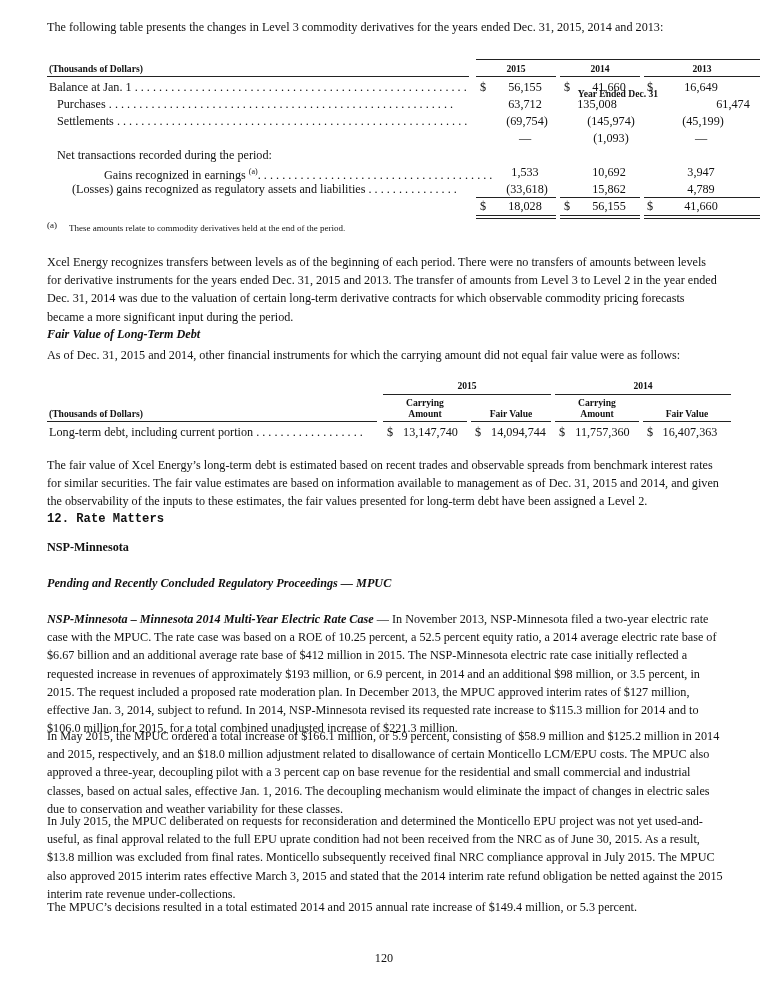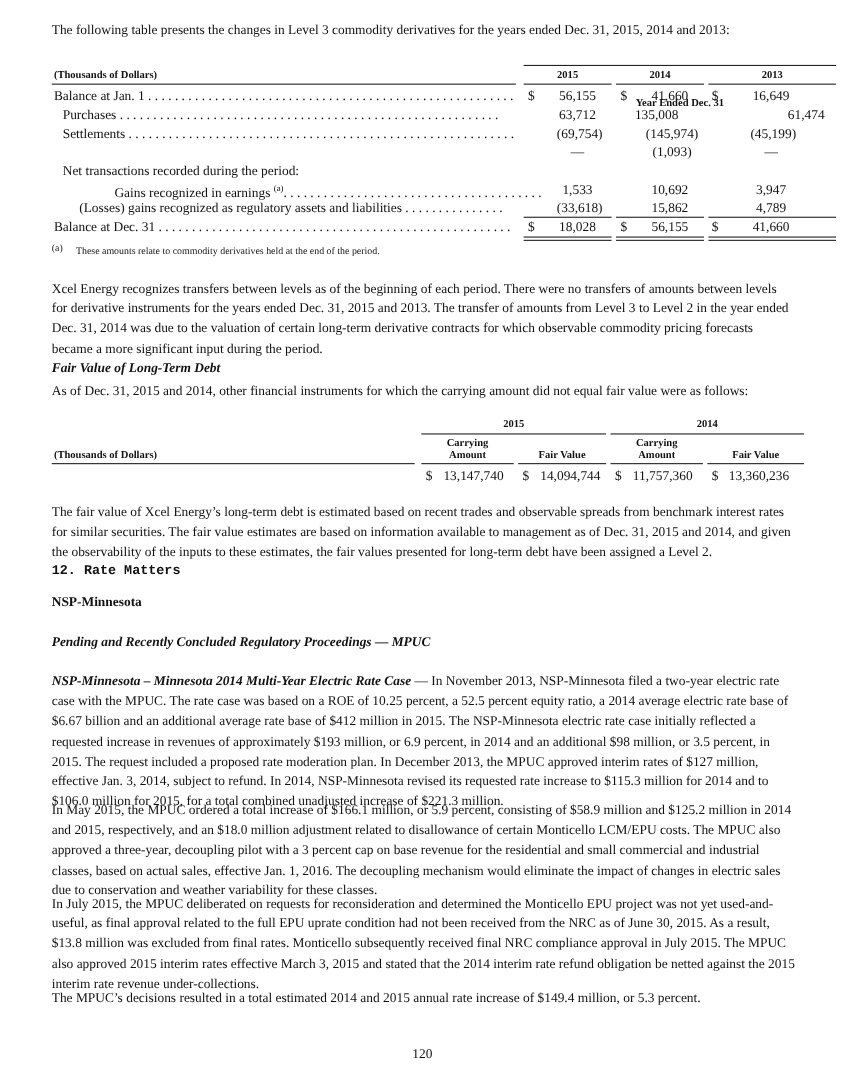--- a/index.html
+++ b/index.html
@@ -85,21 +85,20 @@
     <span class="num" style="left:449px; width:62px;">(33,618)</span>
     <span class="num" style="left:532px; width:60px;">15,862</span>
     <span class="num" style="left:616px; width:76px;">4,789</span>
   </div>
 
   <div class="rule" style="left:476px; width:80px; top:197px; border-top-width:1px;"></div>
   <div class="rule" style="left:560px; width:80px; top:197px; border-top-width:1px;"></div>
   <div class="rule" style="left:644px; width:116px; top:197px; border-top-width:1px;"></div>
 
   <div class="row" style="top:197px; width:713px;">
-    <span class="lbl" style="left:2px; width:420px;"><span>Balance at Dec. 31</span> . . . . . . . . . . . . . . . . . . . . . . . . . . . . . . . . . . . . . . . . . . . . . . . . . . . . .</span>
     <span class="dol" style="left:433px;">$</span>
     <span class="num" style="left:449px; width:58px;">18,028</span>
     <span class="dol" style="left:517px;">$</span>
     <span class="num" style="left:532px; width:60px;">56,155</span>
     <span class="dol" style="left:600px;">$</span>
     <span class="num" style="left:616px; width:76px;">41,660</span>
   </div>
 
   <div class="rule2" style="left:476px; width:80px; top:215px;"></div>
   <div class="rule2" style="left:560px; width:80px; top:215px;"></div>
@@ -134,28 +133,29 @@
 
   <div class="abs hdr" style="left:49px; top:408px;">(Thousands of Dollars)</div>
 
   <div class="rule" style="left:47px; width:330px; top:421px;"></div>
   <div class="rule" style="left:383px; width:84px; top:421px;"></div>
   <div class="rule" style="left:471px; width:80px; top:421px;"></div>
   <div class="rule" style="left:555px; width:84px; top:421px;"></div>
   <div class="rule" style="left:643px; width:88px; top:421px;"></div>
 
   <div class="row" style="top:423px; width:690px;">
+    <span class="lbl" style="left:2px; width:328px;"><span>Long-term debt, including current portion</span> . . . . . . . . . . . . . . . . . .</span>
     <span class="dol" style="left:340px;">$</span>
     <span class="num" style="left:350px; width:67px;">13,147,740</span>
     <span class="dol" style="left:428px;">$</span>
     <span class="num" style="left:438px; width:67px;">14,094,744</span>
     <span class="dol" style="left:512px;">$</span>
     <span class="num" style="left:522px; width:67px;">11,757,360</span>
     <span class="dol" style="left:600px;">$</span>
-    <span class="num" style="left:610px; width:66px;">13,360,236</span>
+    <span class="num" style="left:610px; width:66px;">16,407,363</span>
   </div>
 </div>
 
 <div class="p" style="top:456px;">The fair value of Xcel Energy’s long-term debt is estimated based on recent trades and observable spreads from benchmark interest rates for similar securities.  The fair value estimates are based on information available to management as of Dec. 31, 2015 and 2014, and given the observability of the inputs to these estimates, the fair values presented for long-term debt have been assigned a Level 2.</div>
 
 <div class="p b" style="top:510px;font-family:Liberation Mono, monospace;">12.  Rate Matters</div>
 
 <div class="p b" style="top:538px;">NSP-Minnesota</div>
 
 <div class="p bi" style="top:574px;">Pending and Recently Concluded Regulatory Proceedings — MPUC</div>

